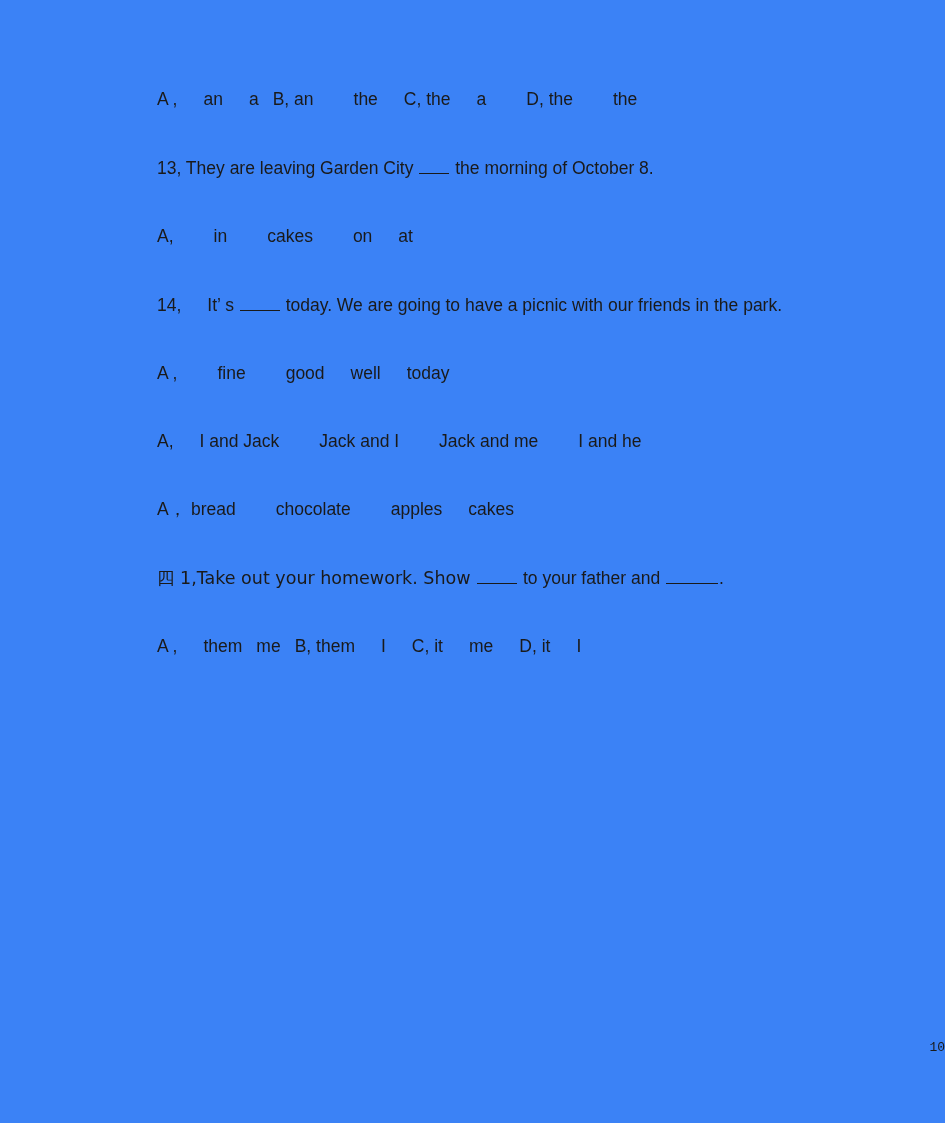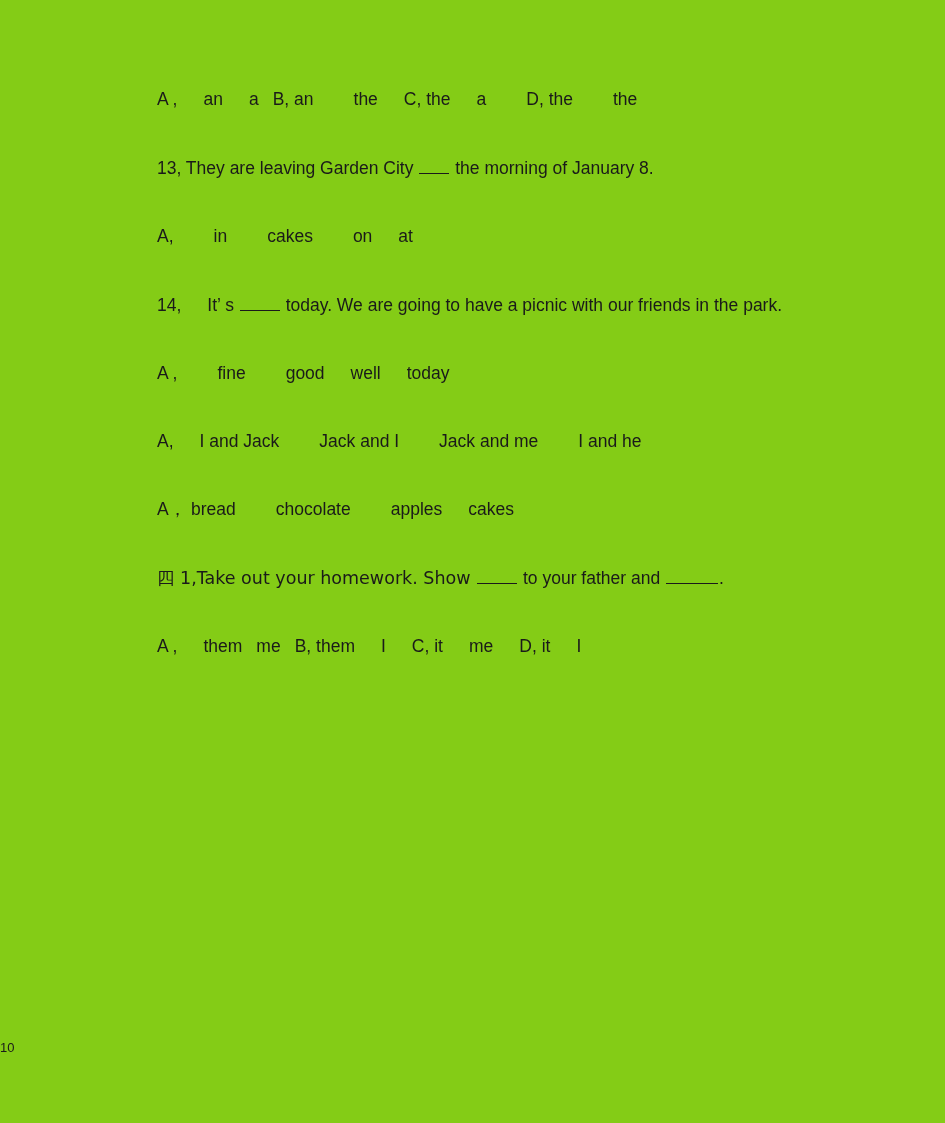--- a/index.html
+++ b/index.html
@@ -13,21 +13,21 @@
     height: 1123px;
     position: relative;
     font-family: "Liberation Sans", "DejaVu Sans", sans-serif;
     color: #1a1a1a;
     overflow: hidden;
   }
 
   .page {
     position: absolute;
     inset: 0;
-    background: #84cc16;
+    background: #3b82f6;
   }
 
   
   .body-col {
     position: absolute;
     left: 121px;
     top: 88px;
     width: 703px;
   }
 
@@ -70,34 +70,34 @@
   .cjk {
     font-family: "DejaVu Sans", "Liberation Sans", sans-serif;
   }
 
   
   .page-number {
     position: absolute;
     left: 0;
     right: 0;
     top: 1040px;
-    text-align: left;
-    font-family: Liberation Sans, sans-serif;
+    text-align: right;
+    font-family: Liberation Mono, monospace;
     font-size: 13px;
     color: #1a1a1a;
   }
 </style>
 </head>
 <body>
 
 <div class="page">
 
   <div class="body-col">
       <p class="para"><span>A ,</span><span class="opt-gap-m"></span><span>an</span><span class="opt-gap-m"></span><span>a</span><span class="opt-gap-s"></span><span>B, an</span><span class="opt-gap-l"></span><span>the</span><span class="opt-gap-m"></span><span>C, the</span><span class="opt-gap-m"></span><span>a</span><span class="opt-gap-l"></span><span>D, the</span><span class="opt-gap-l"></span><span>the</span></p>
-      <p class="para"><span>13, They are leaving Garden City </span><span class="blank w3"></span><span> the morning of January 8.</span></p>
+      <p class="para"><span>13, They are leaving Garden City </span><span class="blank w3"></span><span> the morning of October 8.</span></p>
       <p class="para"><span>A,</span><span class="opt-gap-l"></span><span>in</span><span class="opt-gap-l"></span><span>cakes</span><span class="opt-gap-l"></span><span>on</span><span class="opt-gap-m"></span><span>at</span></p>
       <p class="para justified"><span>14,</span><span class="opt-gap-m"></span><span>It’ s </span><span class="blank w4"></span><span> today. We are going to have a picnic with our friends in the park.</span></p>
       <p class="para"><span>A ,</span><span class="opt-gap-l"></span><span>fine</span><span class="opt-gap-l"></span><span>good</span><span class="opt-gap-m"></span><span>well</span><span class="opt-gap-m"></span><span>today</span></p>
       <p class="para"><span>A,</span><span class="opt-gap-m"></span><span>I and Jack</span><span class="opt-gap-l"></span><span>Jack and I</span><span class="opt-gap-l"></span><span>Jack and me</span><span class="opt-gap-l"></span><span>I and he</span></p>
       <p class="para"><span>A， bread</span><span class="opt-gap-l"></span><span>chocolate</span><span class="opt-gap-l"></span><span>apples</span><span class="opt-gap-m"></span><span>cakes</span></p>
       <p class="para"><span class="cjk">四 1,Take out your homework. Show </span><span class="blank w4"></span><span> to your father and </span><span class="blank w5"></span><span>.</span></p>
       <p class="para"><span>A ,</span><span class="opt-gap-m"></span><span>them</span><span class="opt-gap-s"></span><span>me</span><span class="opt-gap-s"></span><span>B, them</span><span class="opt-gap-m"></span><span>I</span><span class="opt-gap-m"></span><span>C, it</span><span class="opt-gap-m"></span><span>me</span><span class="opt-gap-m"></span><span>D, it</span><span class="opt-gap-m"></span><span>I</span></p>
     </div>
 
   <div class="page-number">10</div>

